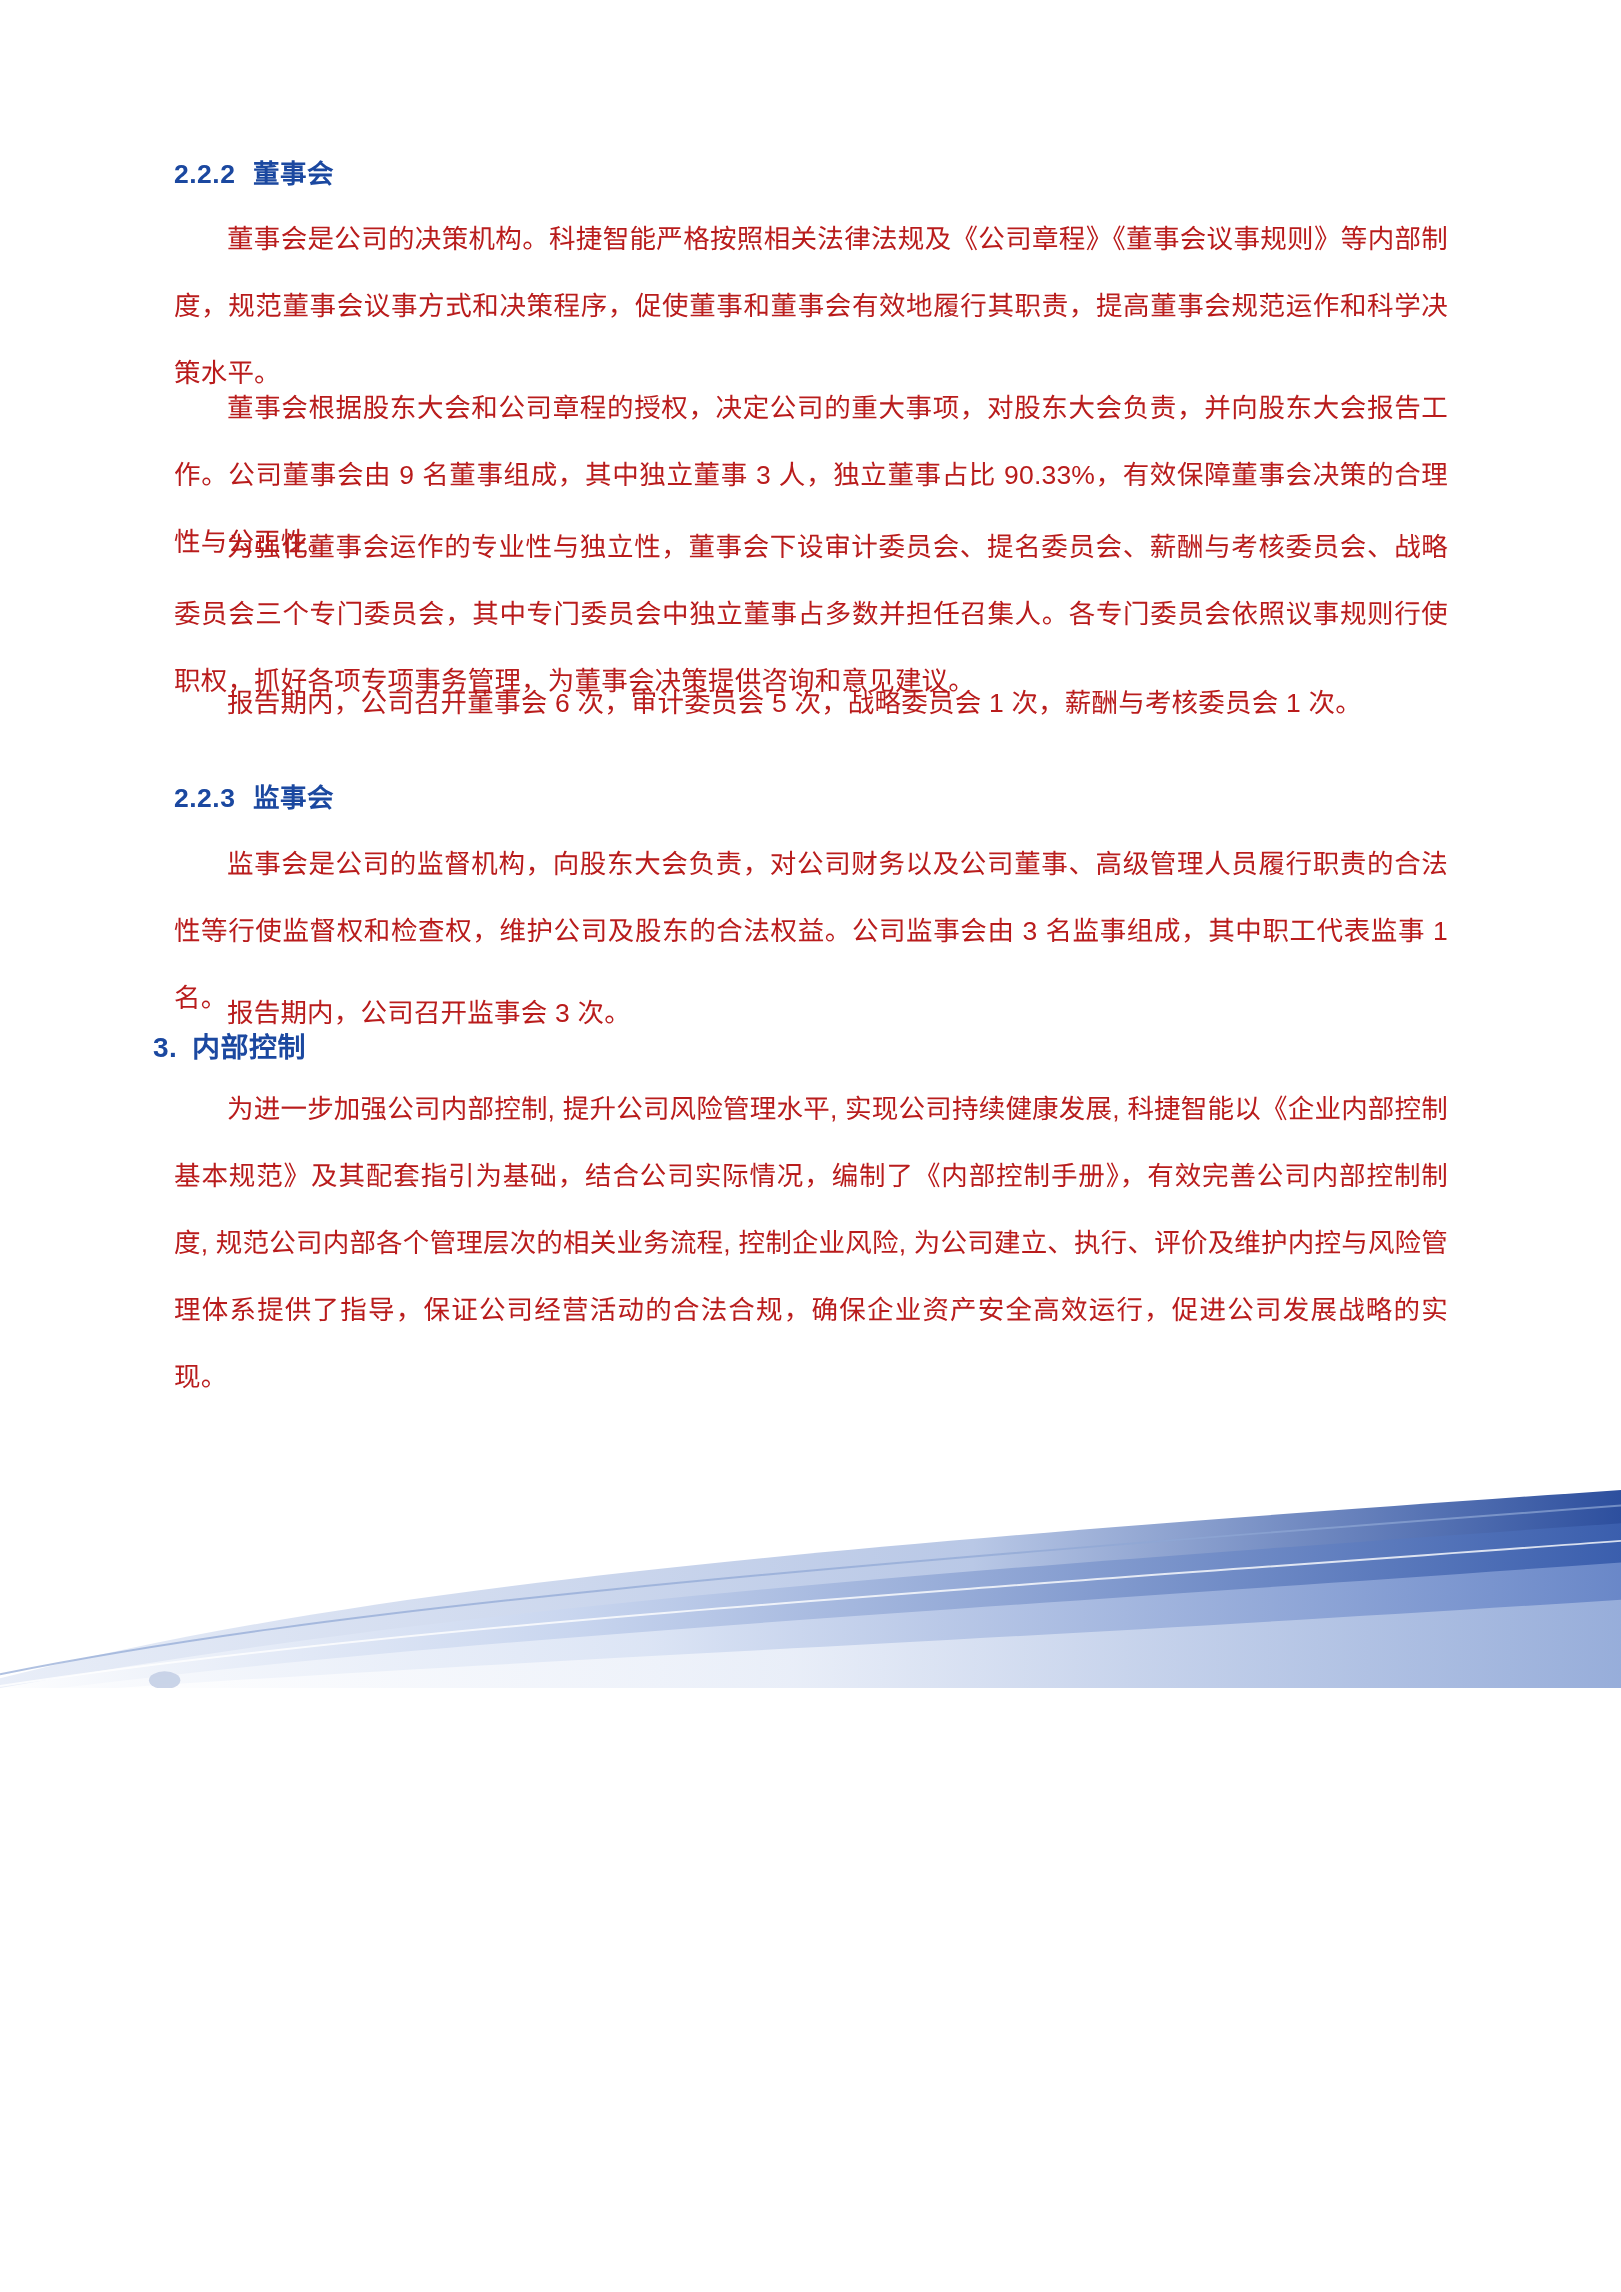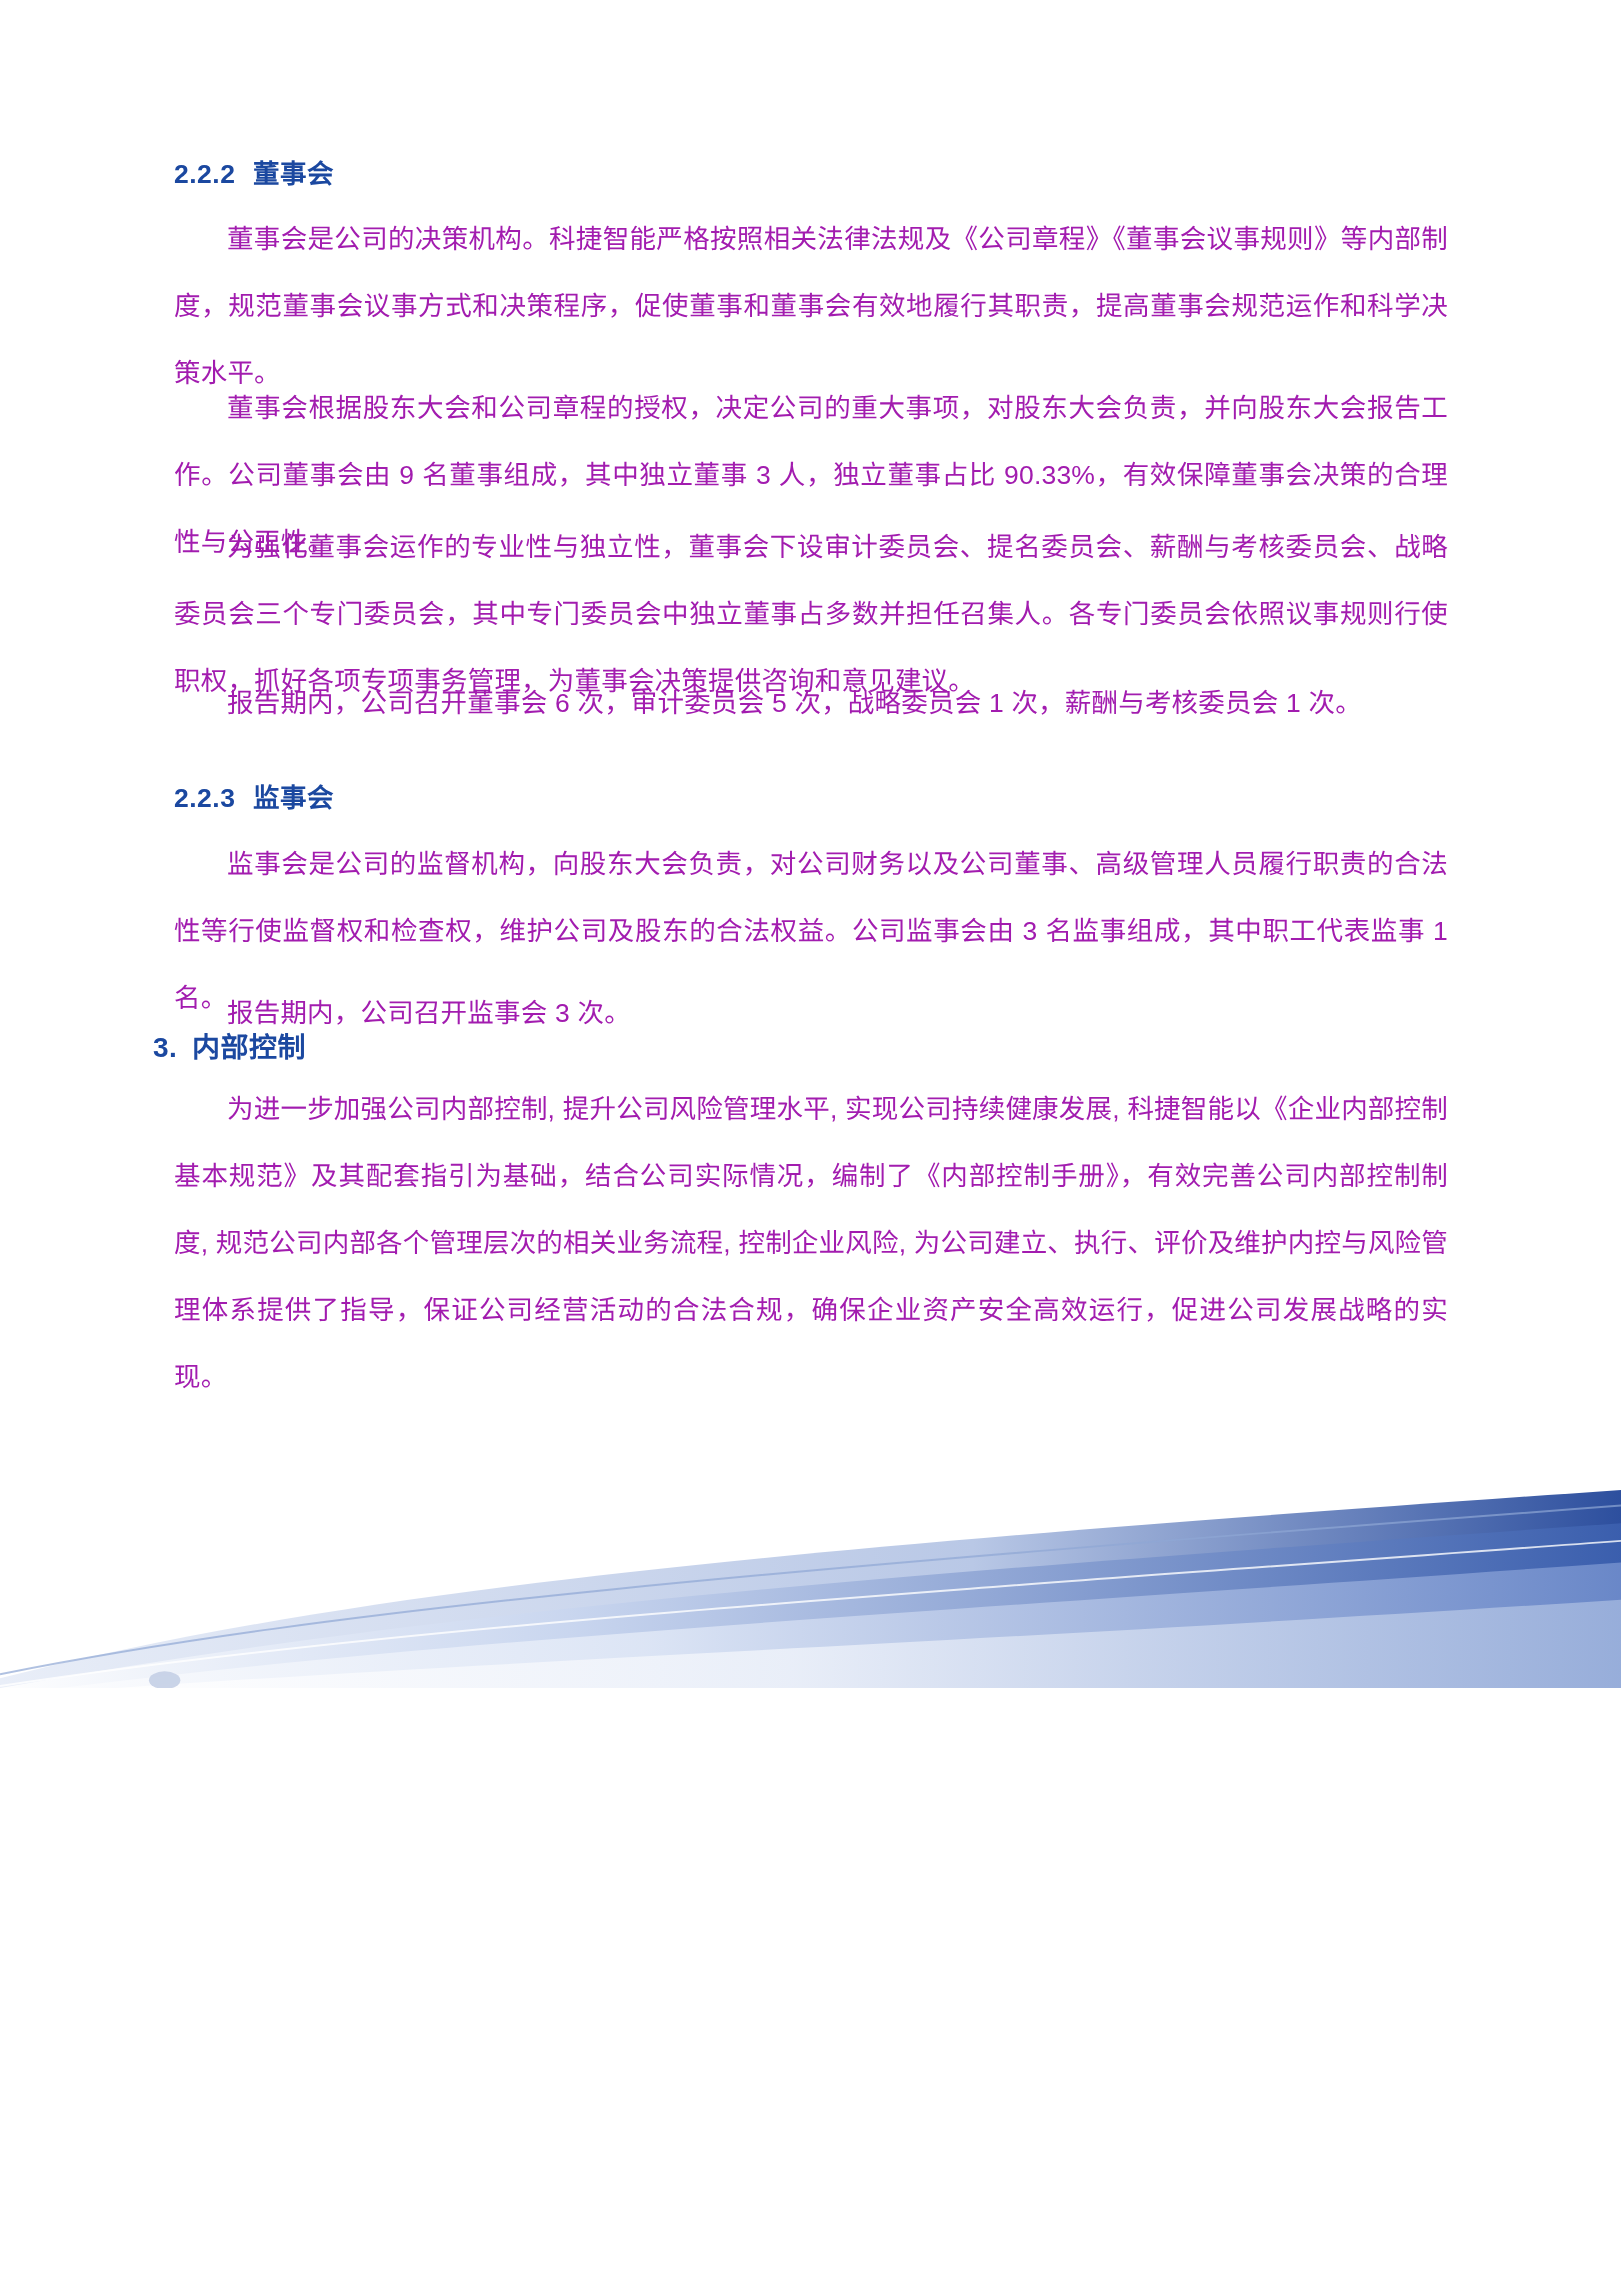--- a/index.html
+++ b/index.html
@@ -31,21 +31,21 @@
   h3.heading-lv2 {
     font-size: 26.5px;
     font-weight: bold;
     color: #1b48a0;
     margin: 0;
     letter-spacing: 0.5px;
   }
   .para {
     font-size: 26.5px;
     line-height: 67px;
-    color: #a21caf;
+    color: #b91c1c;
     text-align: justify;
     text-justify: inter-ideograph;
     margin: 0;
     text-indent: 53px;
     letter-spacing: 0.2px;
   }
 
   
   .s-h222   { position:absolute; left: 0;   top: 152px;  }
   .p1       { position:absolute; left: 0;   top: 206px;  width: 1274px; }

